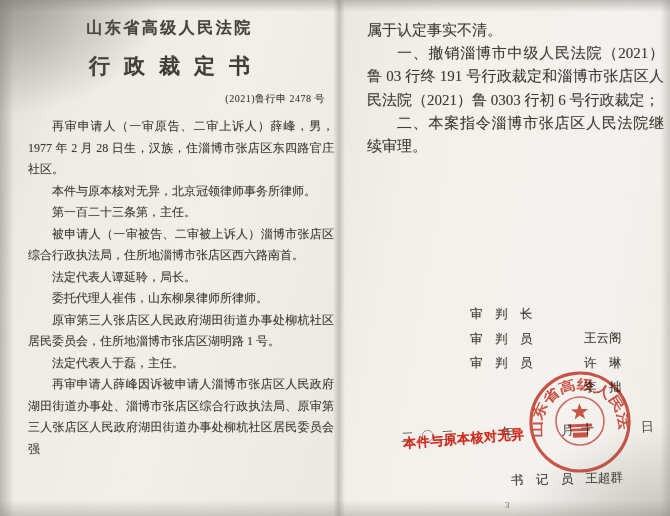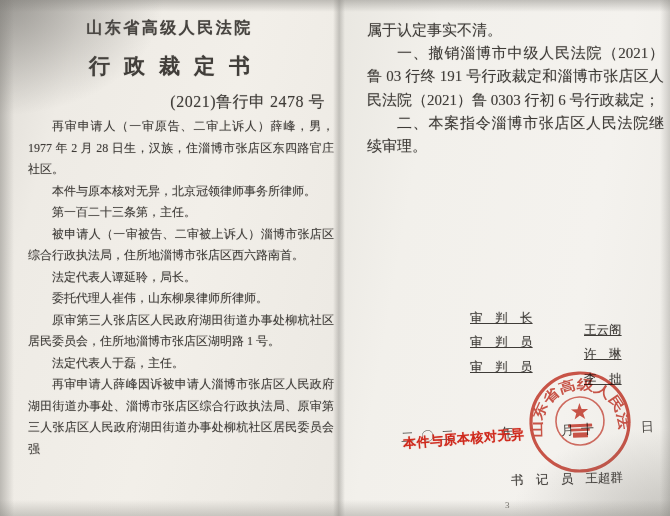--- a/index.html
+++ b/index.html
@@ -40,37 +40,37 @@
     position:absolute;left:0;top:18px;width:339px;text-align:center;
     font-size:16px;letter-spacing:2.5px;font-weight:600;color:#46433f;
     text-shadow:0 0 1px rgba(70,67,63,.4);
   }
   .doc-type{
     position:absolute;left:0;top:52px;width:339px;text-align:center;
     font-size:21px;font-weight:bold;letter-spacing:14px;text-indent:14px;color:#413e3a;
     text-shadow:0 0 1px rgba(65,62,58,.4);
   }
   .case-number{
-    position:absolute;right:14px;top:92px;font-size:16px;letter-spacing:.5px;
+    position:absolute;right:14px;top:92px;font-size:10px;letter-spacing:.5px;
   }
   .body-block p{
     margin:0;text-indent:2em;text-align:justify;
   }
   .body-left{
     position:absolute;left:28px;top:116px;width:306px;
     font-size:12px;line-height:21.5px;
   }
   .body-right{
     position:absolute;left:367px;top:19px;width:297px;
     font-size:15px;line-height:23.2px;
   }
   .body-right p:first-child{text-indent:0;}
   
   .sig-block{position:absolute;left:470px;top:306px;font-size:12.5px;}
-  .sig-row{display:flex;height:24.5px;align-items:center;text-decoration:underline;}
+  .sig-row{display:flex;height:24.5px;align-items:flex-start;}
   .sig-role{width:64px;}
   .sig-name{margin-left:50px;width:52px;margin-top:24px;}
   .date-line{
     position:absolute;left:401px;top:423px;z-index:10;
     font-size:13px;letter-spacing:7px;transform:rotate(-2.5deg);color:#4a4743;
   }
   .clerk-row{
     position:absolute;left:511px;top:471px;display:flex;font-size:12.5px;
     transform:rotate(-1.5deg);
   }

